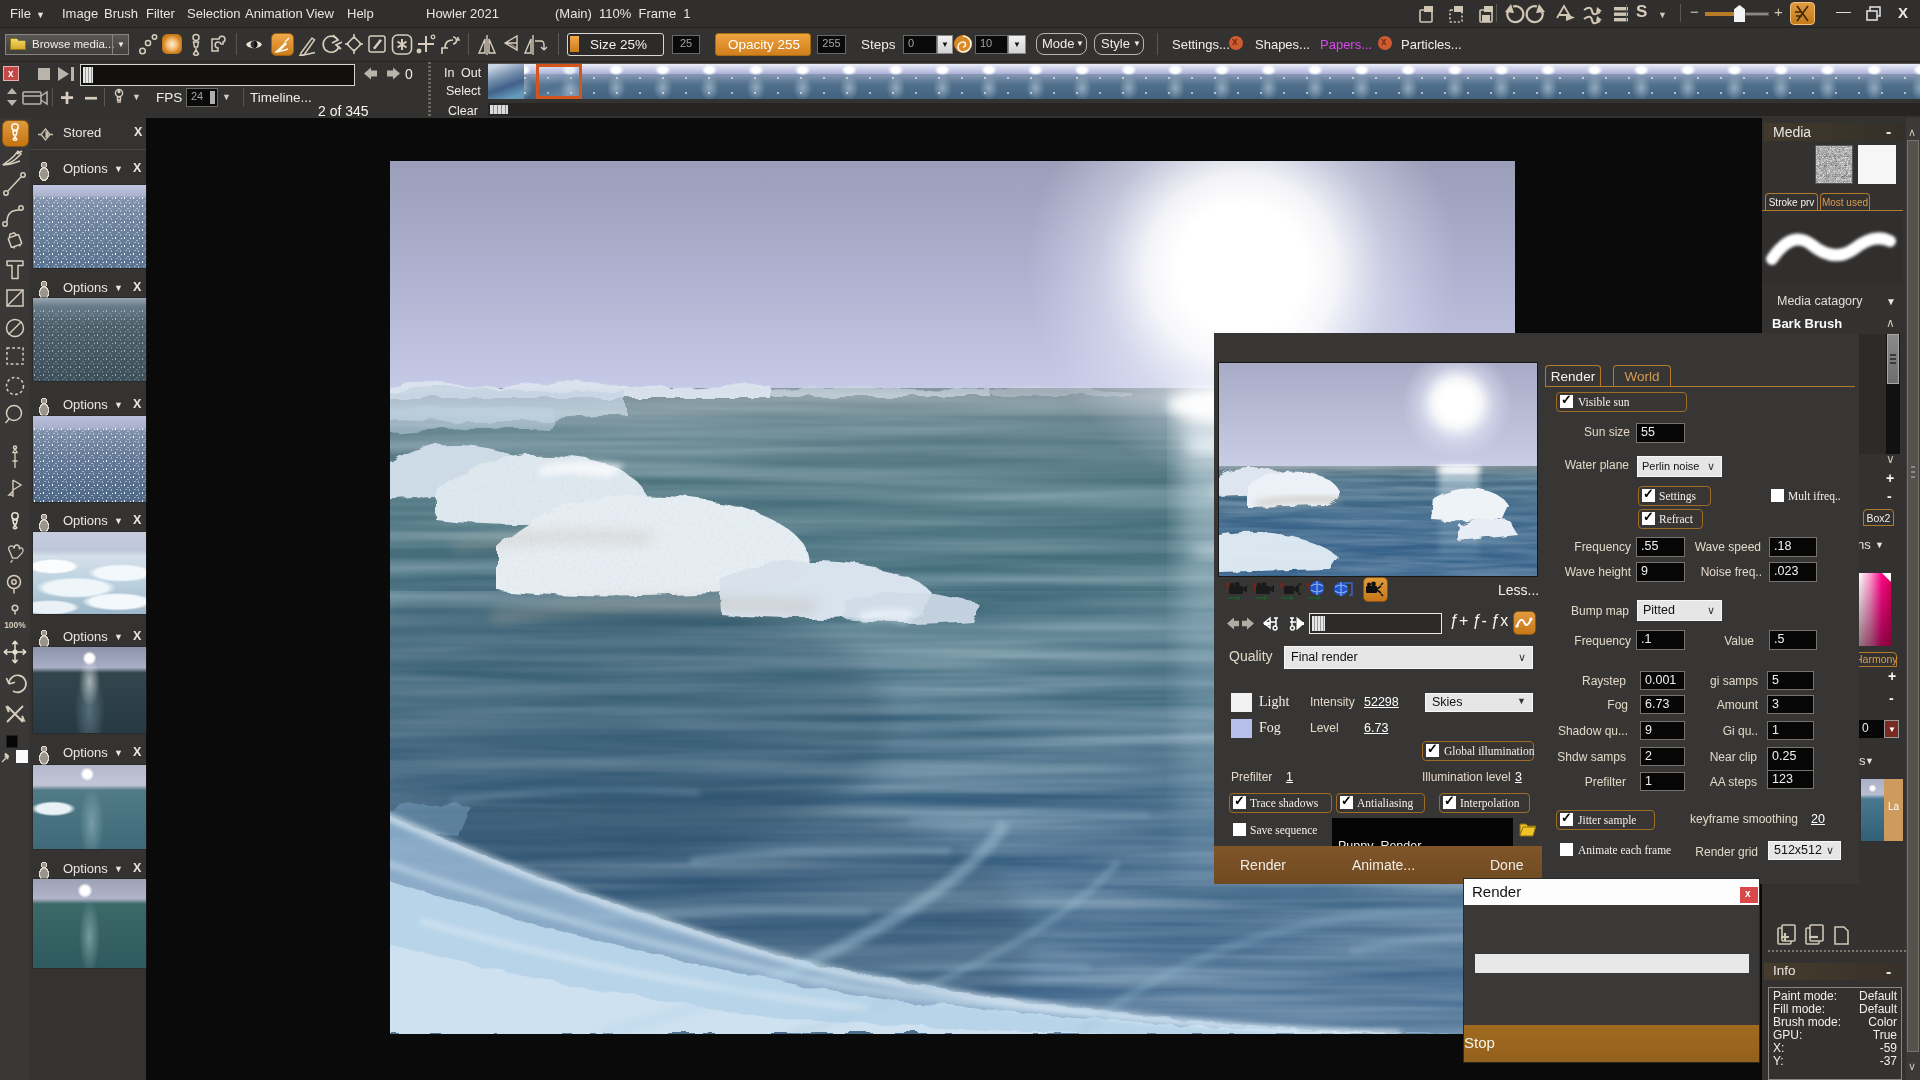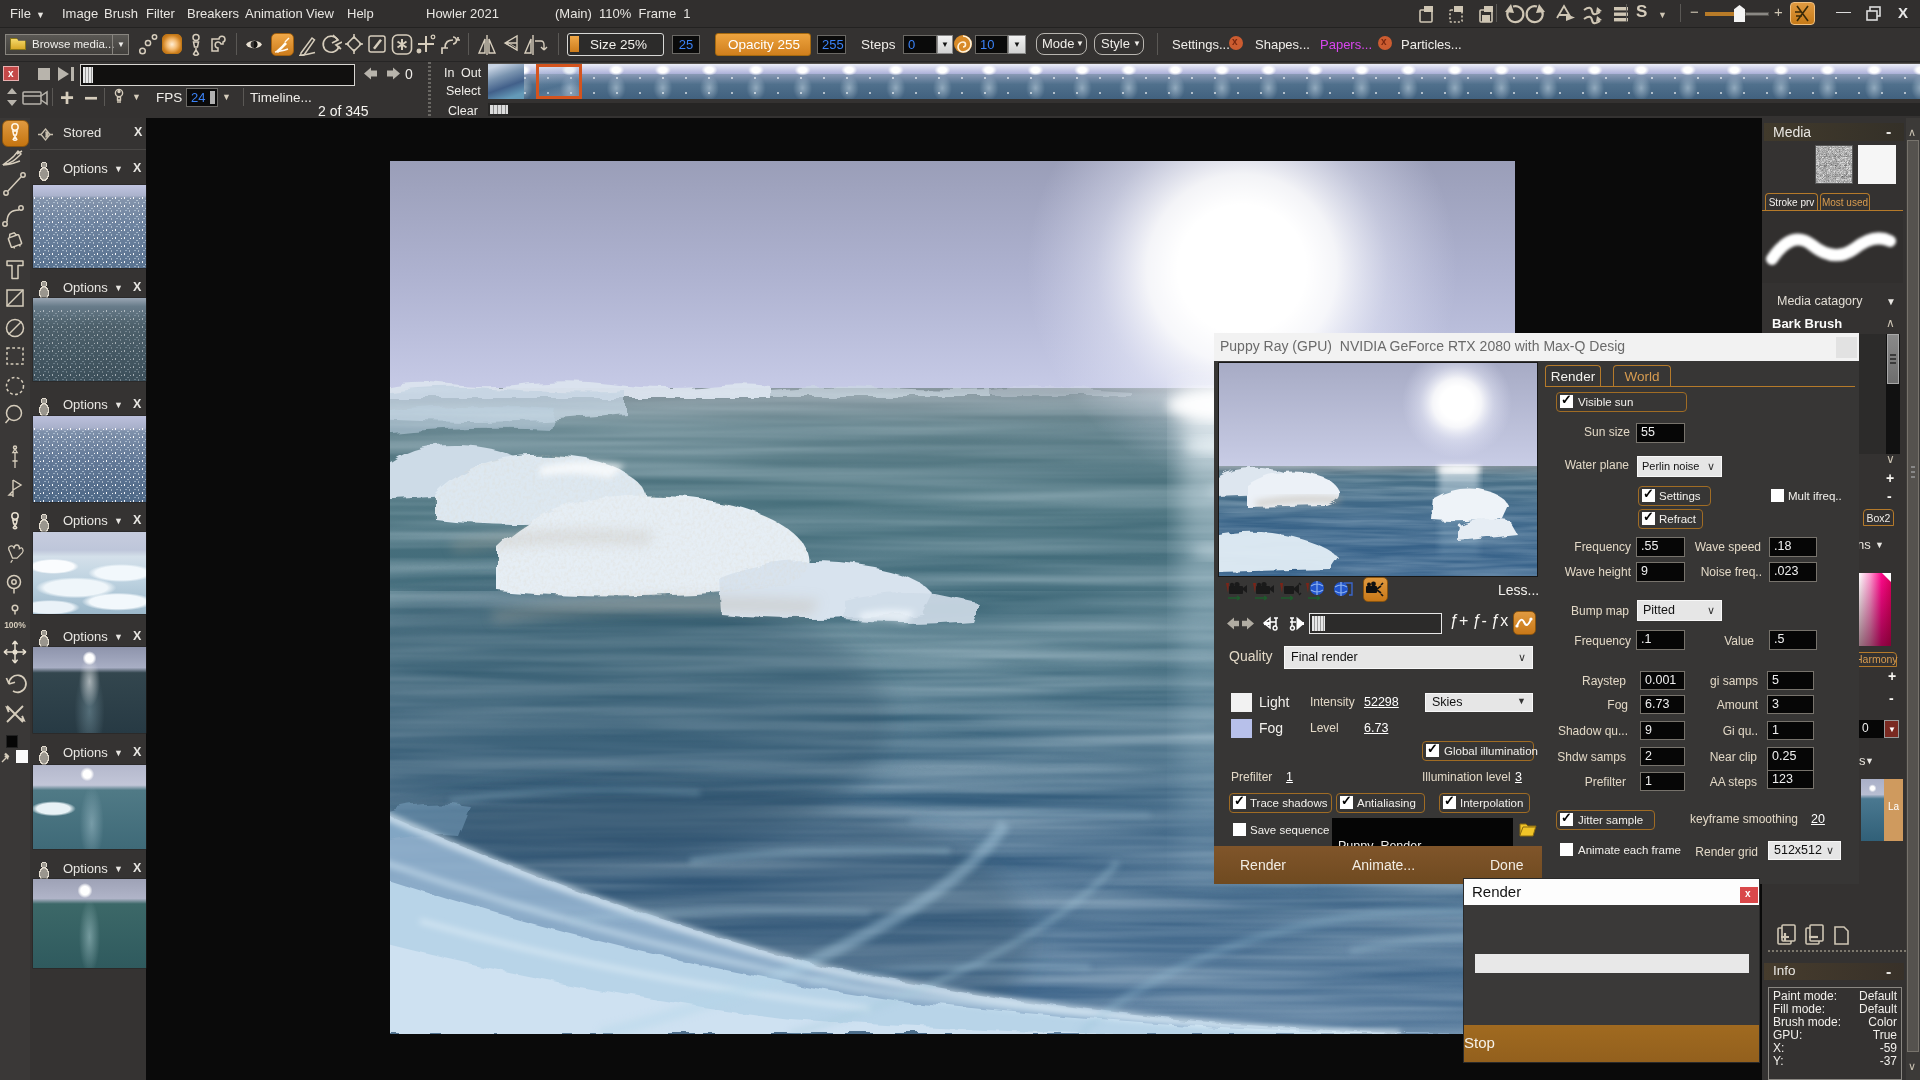--- a/index.html
+++ b/index.html
@@ -7,35 +7,35 @@
 font-family:"Liberation Sans",sans-serif;-webkit-font-smoothing:antialiased;}
 .abs{position:absolute;}
 #stage{position:absolute;left:0;top:0;width:1920px;height:1080px;}
 
 #menubar{left:0;top:0;width:1920px;height:28px;background:#312f2e;border-bottom:1px solid #232221;color:#e8e6e2;font-size:13px;}
 #menubar .m{position:absolute;top:6px;}
 #toolbar{left:0;top:28px;width:1920px;height:34px;background:#343231;border-bottom:1px solid #262525;}
 #timeline{left:0;top:62px;width:1920px;height:56px;background:#343231;}
 .ico{color:#d6cdbc;}
 .sep{position:absolute;width:1px;background:#5a5855;}
-.blackbox{position:absolute;background:#0a0a0a;border:1px solid #6a6864;color:#3b82f6;font-size:13px;padding:1px 4px;}
+.blackbox{position:absolute;background:#0a0a0a;border:1px solid #6a6864;color:#a3a3a3;font-size:11px;padding:1px 4px;}
 
 #toolcol{left:0;top:118px;width:30px;height:962px;background:#3a3837;}
 #sidepanel{left:30px;top:118px;width:116px;height:962px;background:#353332;}
 #canvasbg{left:146px;top:118px;width:1616px;height:962px;background:#0a0a0a;}
 .opthead{position:absolute;left:0;width:116px;height:24px;color:#e8e6e2;font-size:13px;}
 .thumb{position:absolute;left:3px;width:113px;}
 
 #rightpanel{left:1762px;top:118px;width:158px;height:962px;background:#343231;color:#e8e6e2;}
 
 #puppy{left:1214px;top:333px;width:645px;height:551px;background:#373635;}
 #puppytitle{position:absolute;left:0;top:0;width:645px;height:28px;background:#f2f2f2;color:#6a6a6a;font-size:14px;}
 #renderdlg{left:1463px;top:878px;width:297px;height:185px;background:#3a3938;border:1px solid #2a2a2a;}
 .lbl{position:absolute;color:#e2d8c6;font-size:12px;white-space:nowrap;}
-.wlbl{position:absolute;color:#f2f0ec;font-size:11.5px;white-space:nowrap;}
+.wlbl{position:absolute;color:#f2f0ec;font-size:11.5px;white-space:nowrap;font-family:Liberation Serif, serif;}
 .nval{position:absolute;background:#060606;border:1px solid #77736c;color:#f0f0f0;font-size:12.5px;padding:1px 4px;}
 .ddl{position:absolute;background:#e6e6e6;border:1px solid #f8f8f8;color:#111;font-size:12.5px;}
 .ddl .ar{position:absolute;right:6px;top:3px;color:#333;font-size:11px;}
 .cb{position:absolute;width:13px;height:13px;background:#fff;}
 .cb.ck:after{content:"✓";position:absolute;left:1px;top:-3px;color:#000;font-size:13px;font-weight:bold;}
 .grp{position:absolute;border:1px solid #a06c24;border-radius:4px;}
 .uval{color:#fff;text-decoration:underline;font-size:12.5px;position:absolute;}
 
 .ph{left:7px;top:1px;background:radial-gradient(circle 4.5px at 7px 6px,#9a968e 55%,#e4ddd0 56% 70%,transparent 71%),radial-gradient(7px 10px at 7px 15px,#9a968e 55%,#e4ddd0 56% 72%,transparent 73%);}
 .ot{left:33px;top:3px;}
@@ -59,21 +59,21 @@
 </style>
 </head>
 <body>
 <div id="stage">
   <div class="abs" id="menubar">
     <span class="m" style="left:10px">File</span>
     <span class="m" style="left:36px;font-size:9px;top:10px">▼</span>
     <span class="m" style="left:62px">Image</span>
     <span class="m" style="left:104px">Brush</span>
     <span class="m" style="left:146px">Filter</span>
-    <span class="m" style="left:187px">Breakers</span>
+    <span class="m" style="left:187px">Selection</span>
     <span class="m" style="left:245px">Animation</span>
     <span class="m" style="left:306px">View</span>
     <span class="m" style="left:347px">Help</span>
     <span class="m" style="left:426px">Howler 2021</span>
     <span class="m" style="left:555px">(Main)&nbsp; 110%&nbsp; Frame&nbsp; 1</span>
 
     <svg class="m" style="left:1418px;top:3px" width="92" height="22" viewBox="0 0 92 22" fill="none" stroke="#cfc6b4" stroke-width="1.6">
       <rect x="2" y="7" width="12" height="12" rx="1"></rect>
         <rect x="6" y="3" width="9" height="6" fill="#cfc6b4" stroke="none"></rect>
       <rect x="32" y="7" width="12" height="12" rx="1" stroke-dasharray="2 2"></rect>
@@ -613,24 +613,20 @@
     </div>
 
     <div class="abs" style="left:144px;top:0;width:14px;height:962px;background:#3c3a38">
       <span class="abs" style="left:2px;top:8px;font-size:11px;color:#cac2b2">∧</span>
       <span class="abs" style="left:1px;top:22px;width:12px;height:912px;background:#55524e;border:1px solid #77736c"></span>
       <span class="abs" style="left:5px;top:348px;width:4px;height:2px;background:#888;box-shadow:0 5px 0 #888,0 10px 0 #888"></span>
       <span class="abs" style="left:2px;top:942px;font-size:11px;color:#cac2b2">∨</span>
     </div>
   </div>
   <div class="abs" id="puppy">
-    <div id="puppytitle">
-        <span style="position:absolute;left:6px;top:5px">Puppy Ray (GPU)&nbsp; NVIDIA GeForce RTX 2080 with Max-Q Desig</span>
-      <span style="position:absolute;right:2px;top:4px;width:21px;height:21px;background:#e2e2e2"></span>
-    </div>
 
     <div class="abs" style="left:4px;top:29px;width:320px;height:215px;background:#181818">
       <div class="abs" style="left:1px;top:1px;width:318px;height:213px;overflow:hidden">
         <svg width="318" height="213" viewBox="0 0 318 213">
           <defs>
             <linearGradient id="psky" x1="0" y1="0" x2="0" y2="1">
                 <stop offset="0" stop-color="#a7abc5"></stop>
                 <stop offset="1" stop-color="#c9cde6"></stop>
               </linearGradient>
             <linearGradient id="psea" x1="0" y1="0" x2="0" y2="1">

